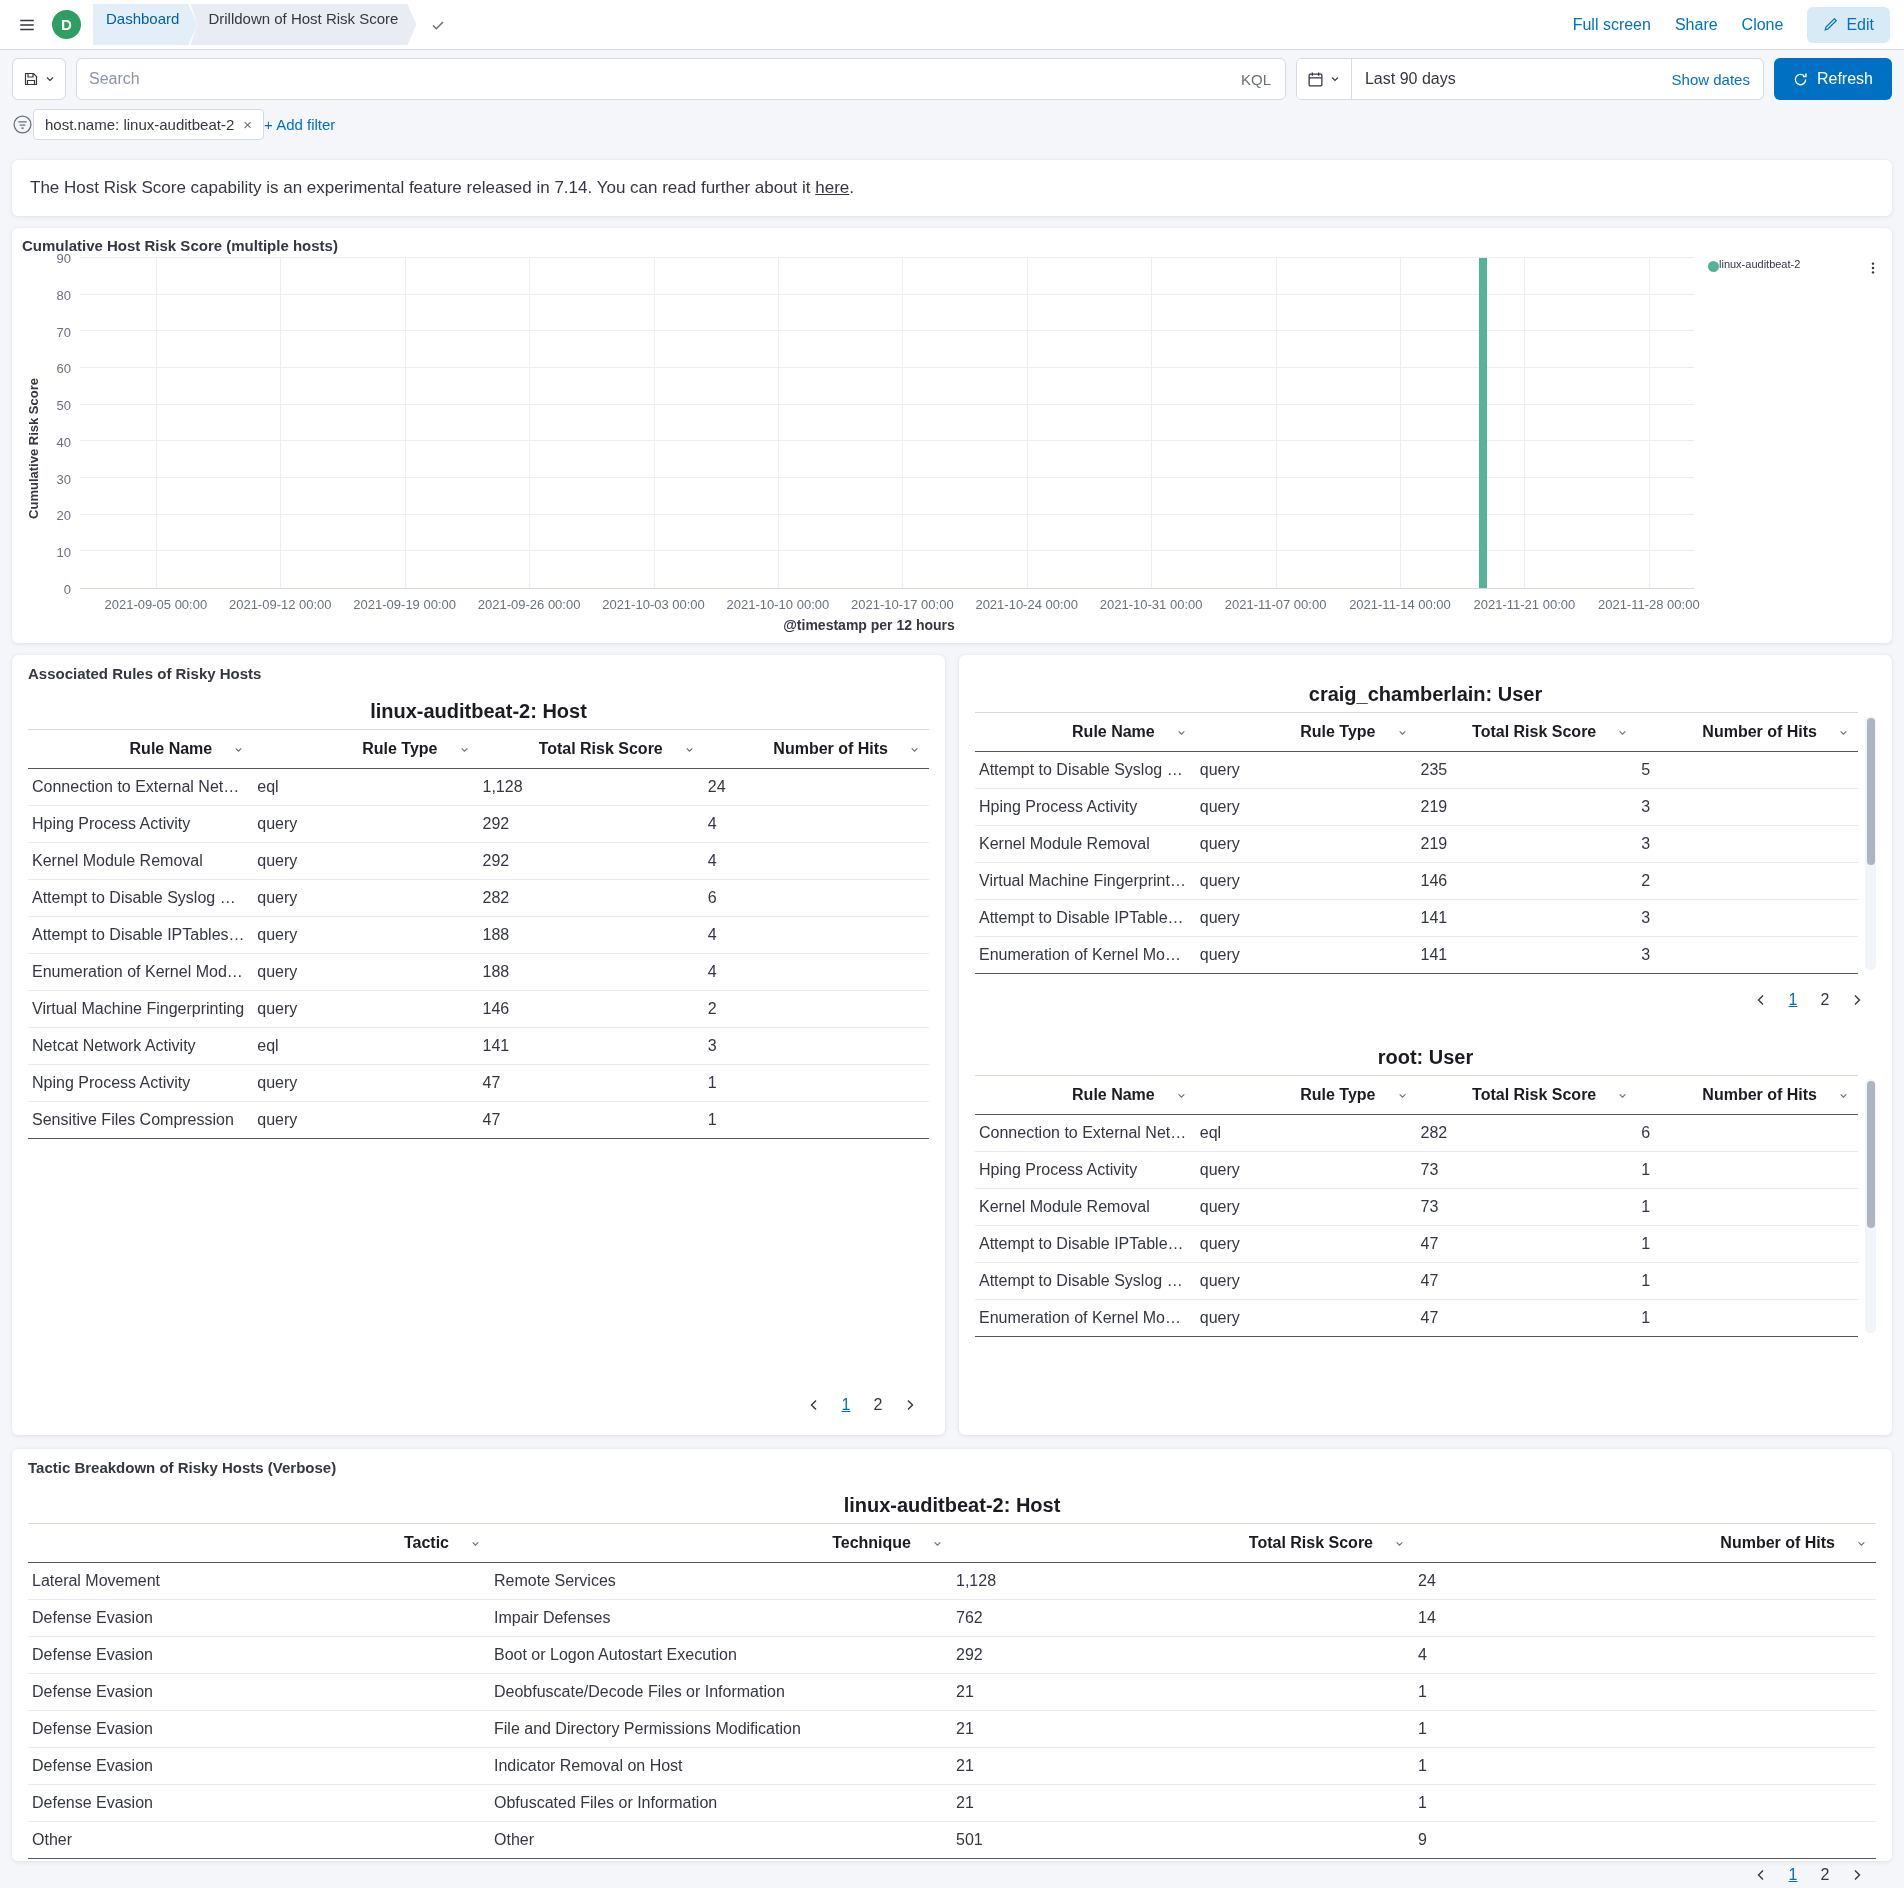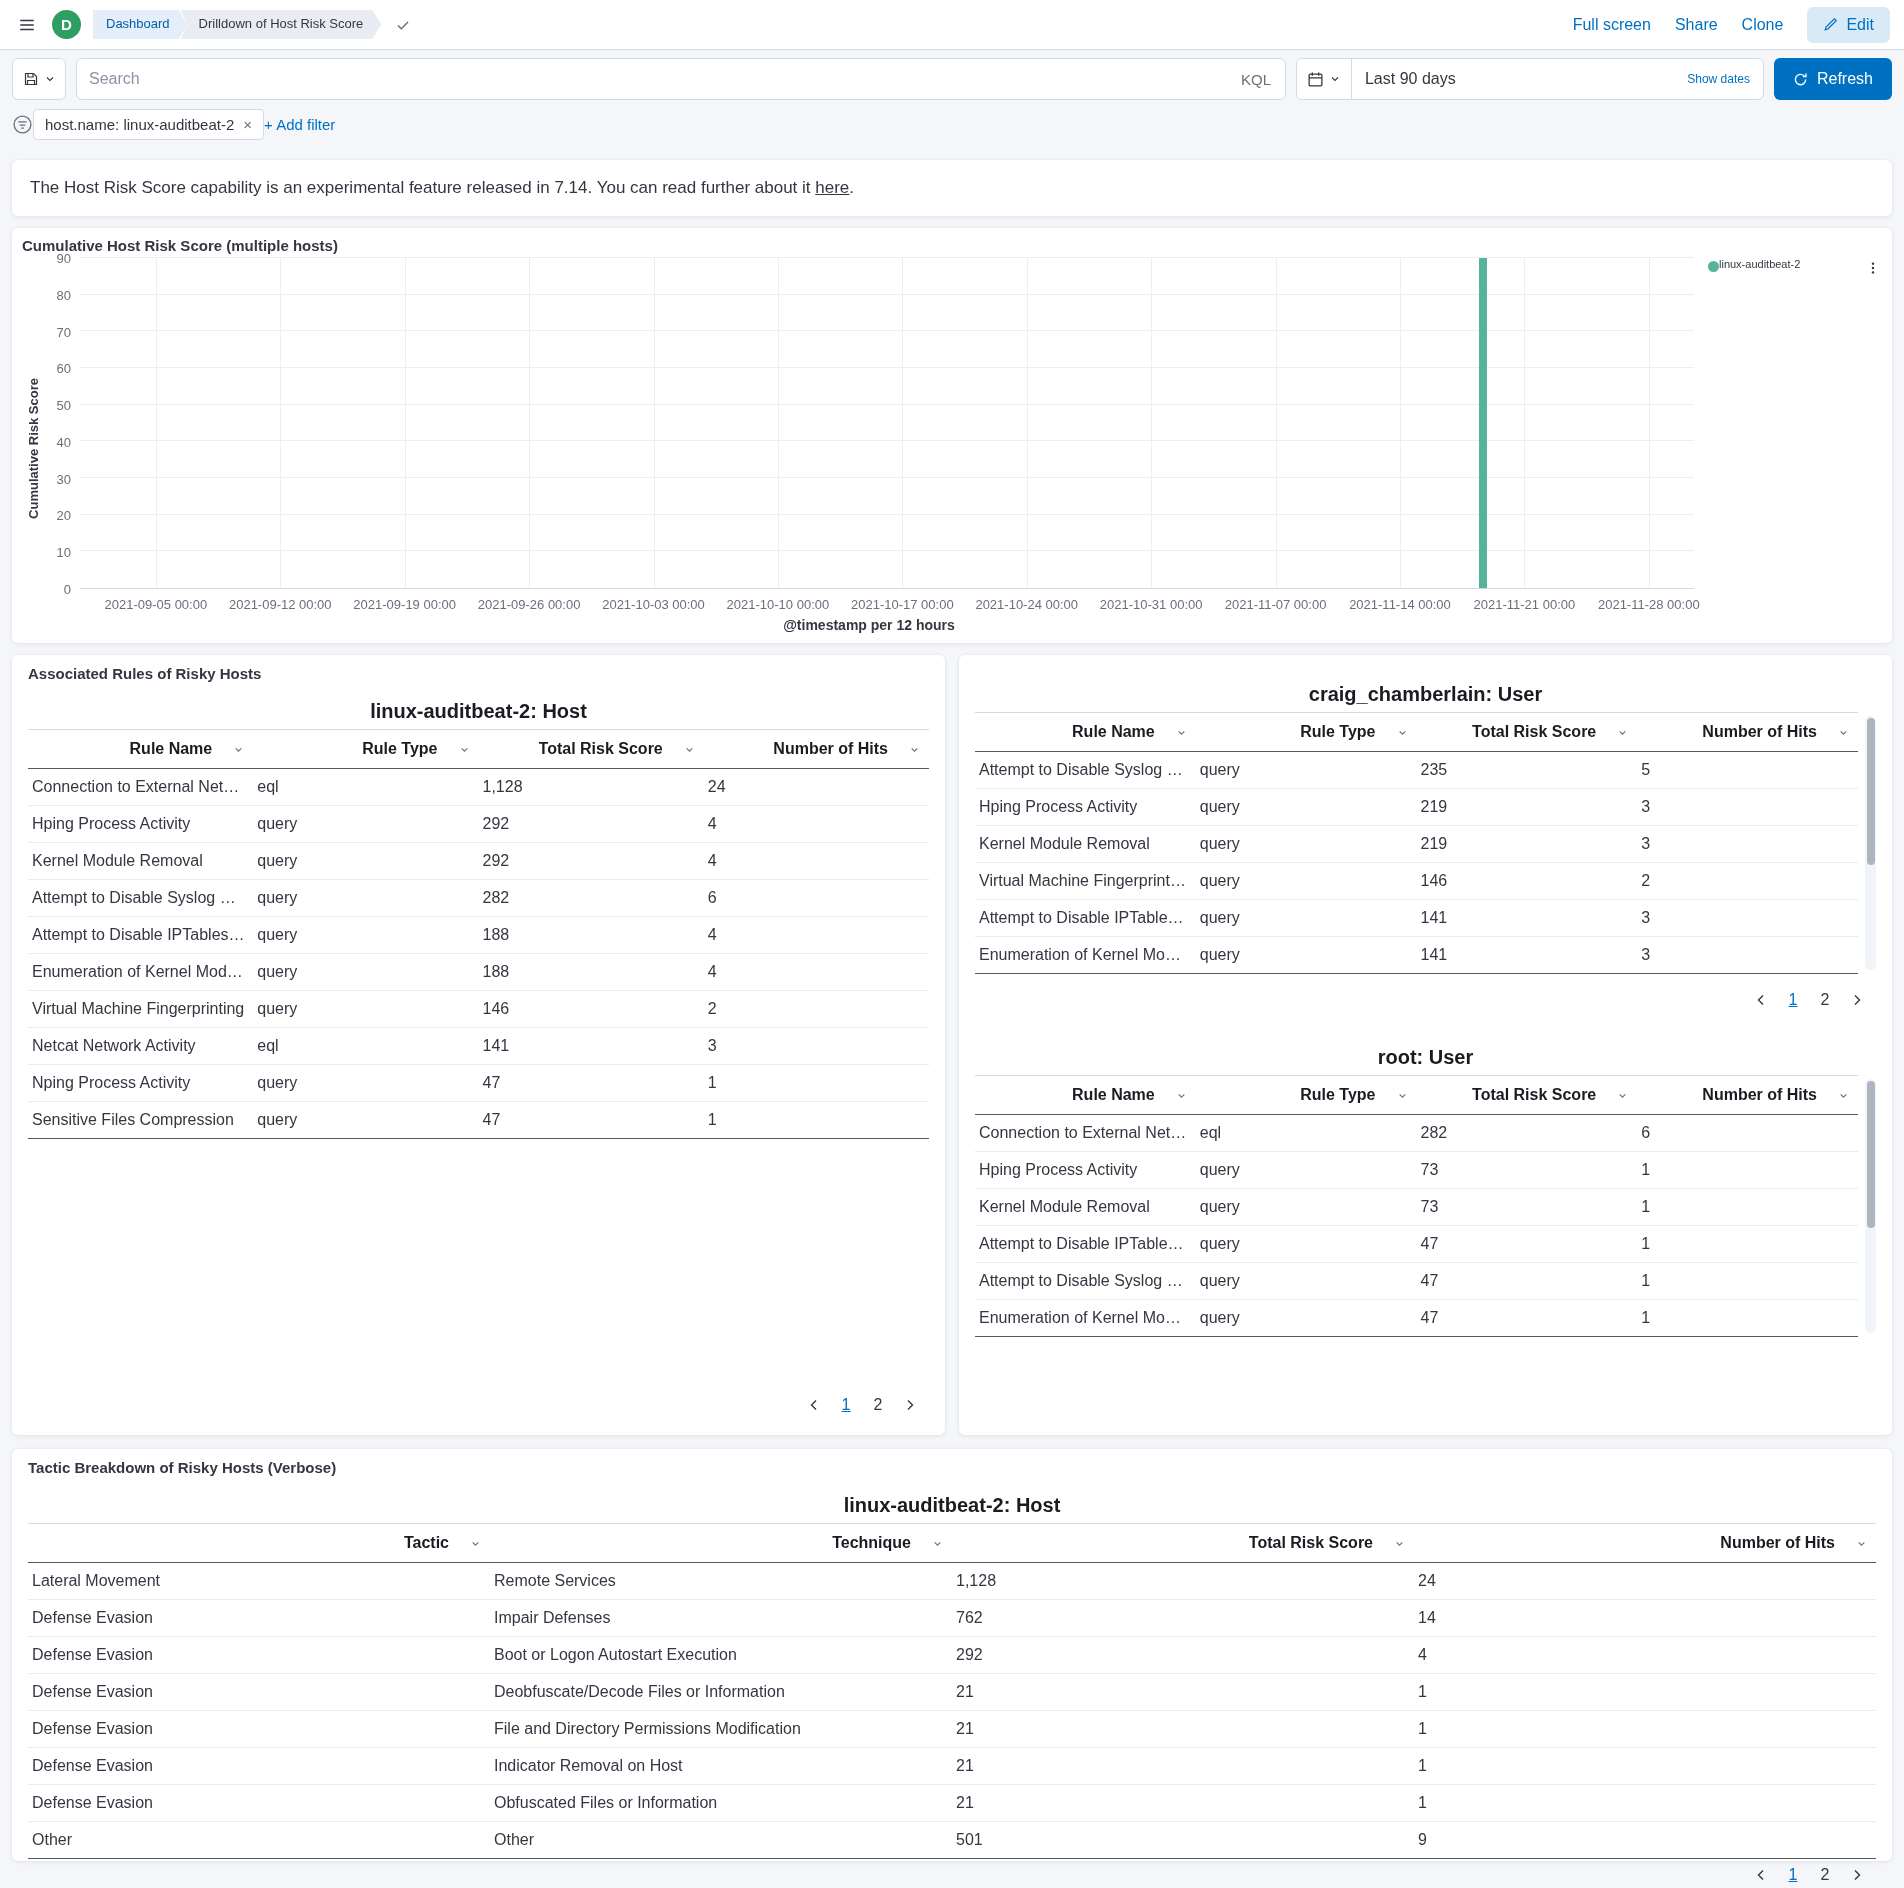--- a/index.html
+++ b/index.html
@@ -11,21 +11,21 @@
   button { font-family:inherit; }
 
   
   .topbar { height:50px; background:#fff; border-bottom:1px solid #D3DAE6;
     display:flex; align-items:center; justify-content:space-between; padding:0 14px; }
   .topbar-left { display:flex; align-items:center; gap:12px; }
   .icon-btn { background:none; border:none; cursor:pointer; display:flex; align-items:center; padding:4px; }
   .space-avatar { width:29px; height:29px; border-radius:50%; background:#2F9E63; color:#fff;
     font-weight:700; font-size:15px; display:flex; align-items:center; justify-content:center; cursor:pointer; }
   .breadcrumbs { display:flex; align-items:center; }
-  .crumb { font-size:13px; padding:6px 18px 8px 13px; white-space:nowrap; }
+  .crumb { font-size:15px; padding:6px 18px 18px 13px; white-space:nowrap; }
   .crumb-first { background:#E3EEF8; color:#0061A6; cursor:pointer;
     clip-path:polygon(0 0,calc(100% - 9px) 0,100% 50%,calc(100% - 9px) 100%,0 100%); }
   .crumb-second { background:#E9EDF3; color:#343741; margin-left:-7px; padding-left:18px;
     clip-path:polygon(0 0,calc(100% - 9px) 0,100% 50%,calc(100% - 9px) 100%,0 100%,7px 50%); }
   .check-wrap { display:flex; align-items:center; margin-left:2px; }
   .topbar-right { display:flex; align-items:center; gap:24px; }
   .top-link { color:#0071C2; font-size:16px; cursor:pointer; text-decoration:none; background:none; border:none; }
   .edit-btn { display:flex; align-items:center; gap:8px; background:#D9EAF7; color:#0071C2;
     font-size:16px; border:none; border-radius:6px; padding:9px 16px; cursor:pointer; }
 
@@ -36,21 +36,21 @@
   .search-box { flex:1; height:42px; border:1px solid #D3DAE6; background:#fff; border-radius:6px;
     display:flex; align-items:center; padding:0 6px 0 12px; gap:8px; }
   .search-box input { flex:1; border:none; outline:none; font-size:16px; color:#343741; background:transparent; }
   .search-box input::placeholder { color:#8B93A5; }
   .kql-btn { font-size:15px; color:#69707D; background:none; border:none; padding:6px 8px; cursor:pointer; }
   .date-group { display:flex; align-items:center; height:42px; border:1px solid #D3DAE6; background:#fff;
     border-radius:6px; overflow:hidden; width:468px; }
   .cal-btn { height:100%; padding:0 10px; display:flex; align-items:center; gap:5px; border:none;
     border-right:1px solid #D3DAE6; background:#fff; cursor:pointer; }
   .time-range { flex:1; display:flex; align-items:center; justify-content:space-between; padding:0 13px; font-size:16px; }
-  .show-dates { color:#0071C2; cursor:pointer; white-space:nowrap; background:none; border:none; font-size:12px; }
+  .show-dates { color:#0071C2; cursor:pointer; white-space:nowrap; background:none; border:none; font-size:15px; }
   .refresh-btn { height:42px; display:flex; align-items:center; gap:9px; background:#0071C2; color:#fff;
     border:none; border-radius:6px; padding:0 19px; font-size:16px; cursor:pointer; }
 
   
   .filterbar { display:flex; align-items:center; padding:9px 12px 10px; }
   .filter-chip { display:flex; align-items:center; gap:9px; border:1px solid #D3DAE6; background:#fff;
     border-radius:4px; padding:6px 11px; font-size:15px; cursor:pointer; }
   .chip-x { color:#69707D; font-size:15px; cursor:pointer; line-height:1; }
   .add-filter { color:#0071C2; font-size:15px; cursor:pointer; background:none; border:none; }
 

